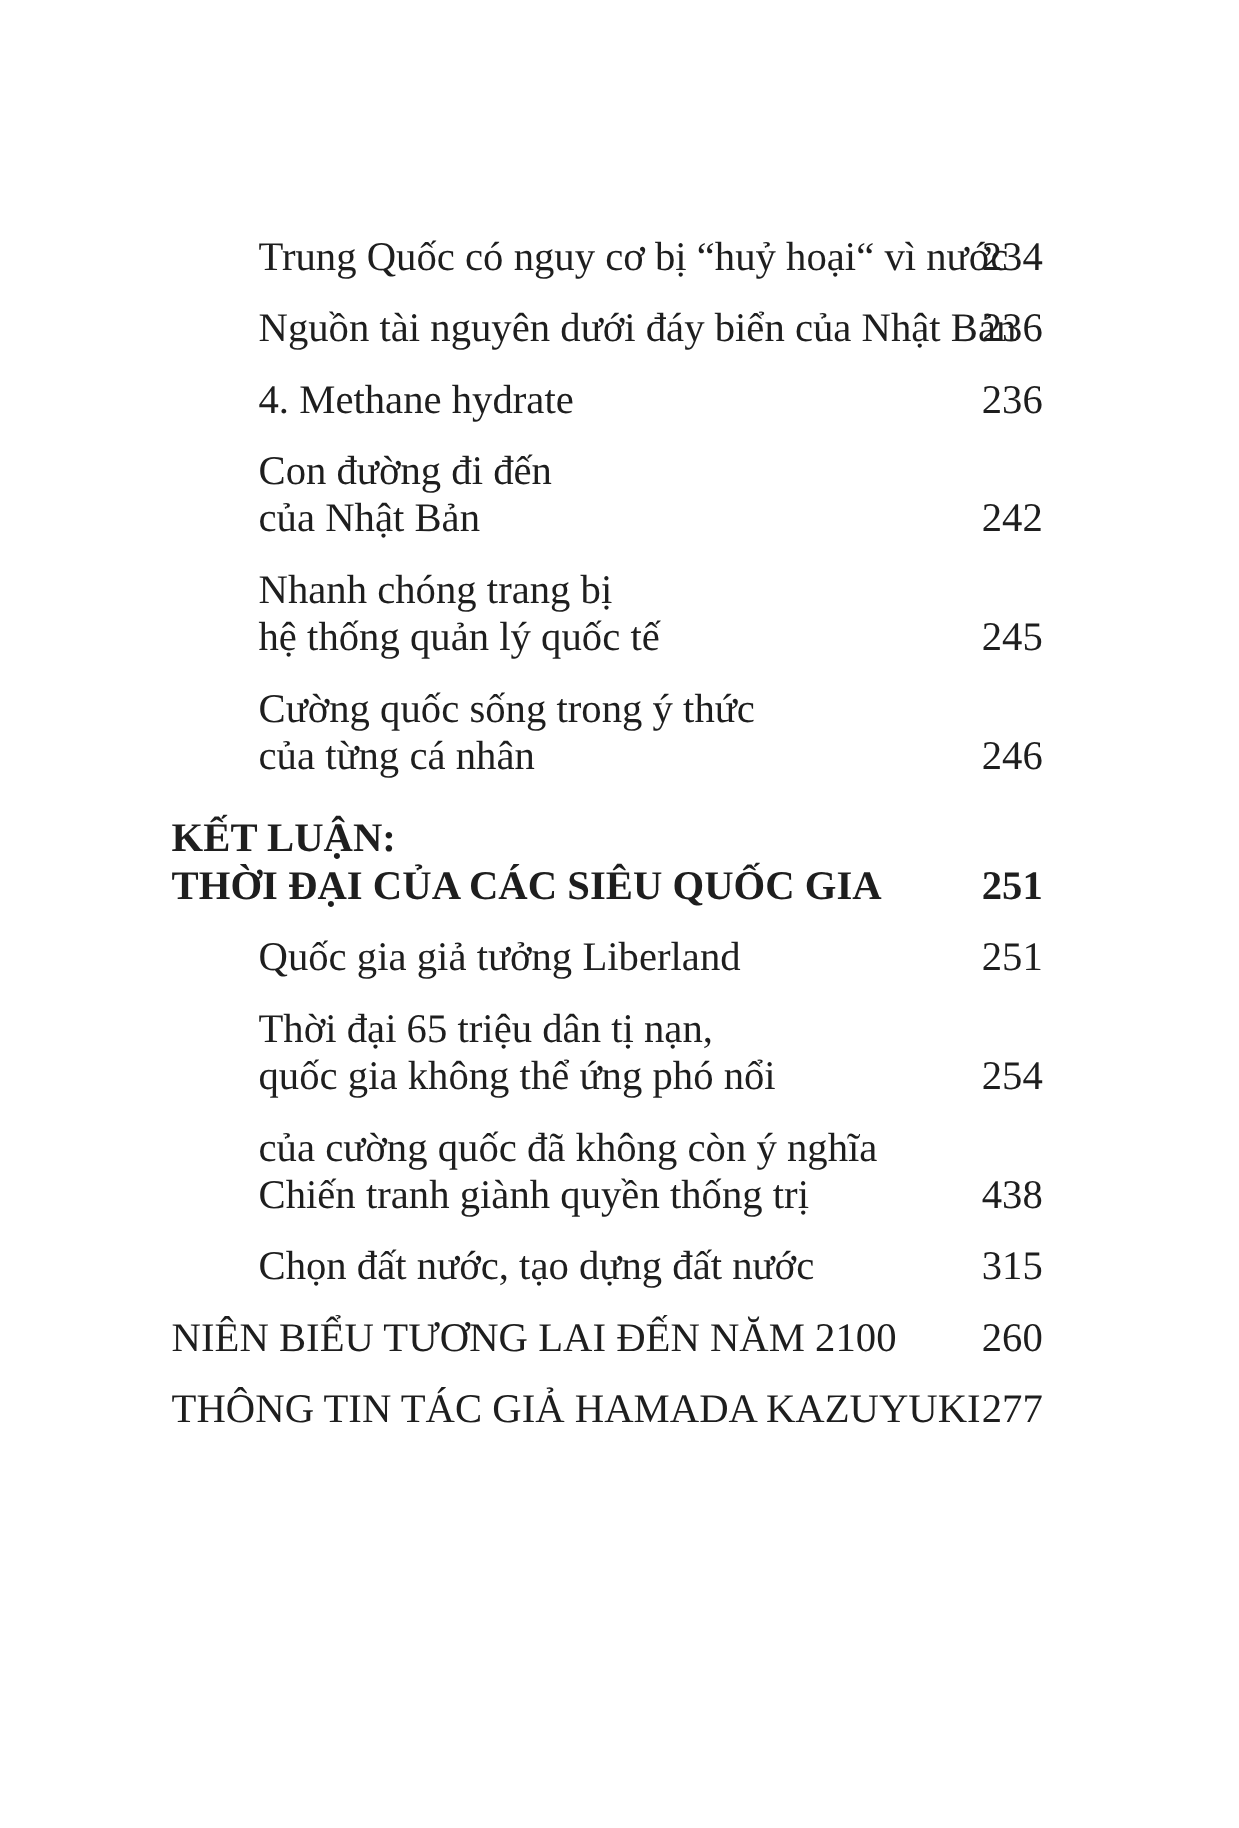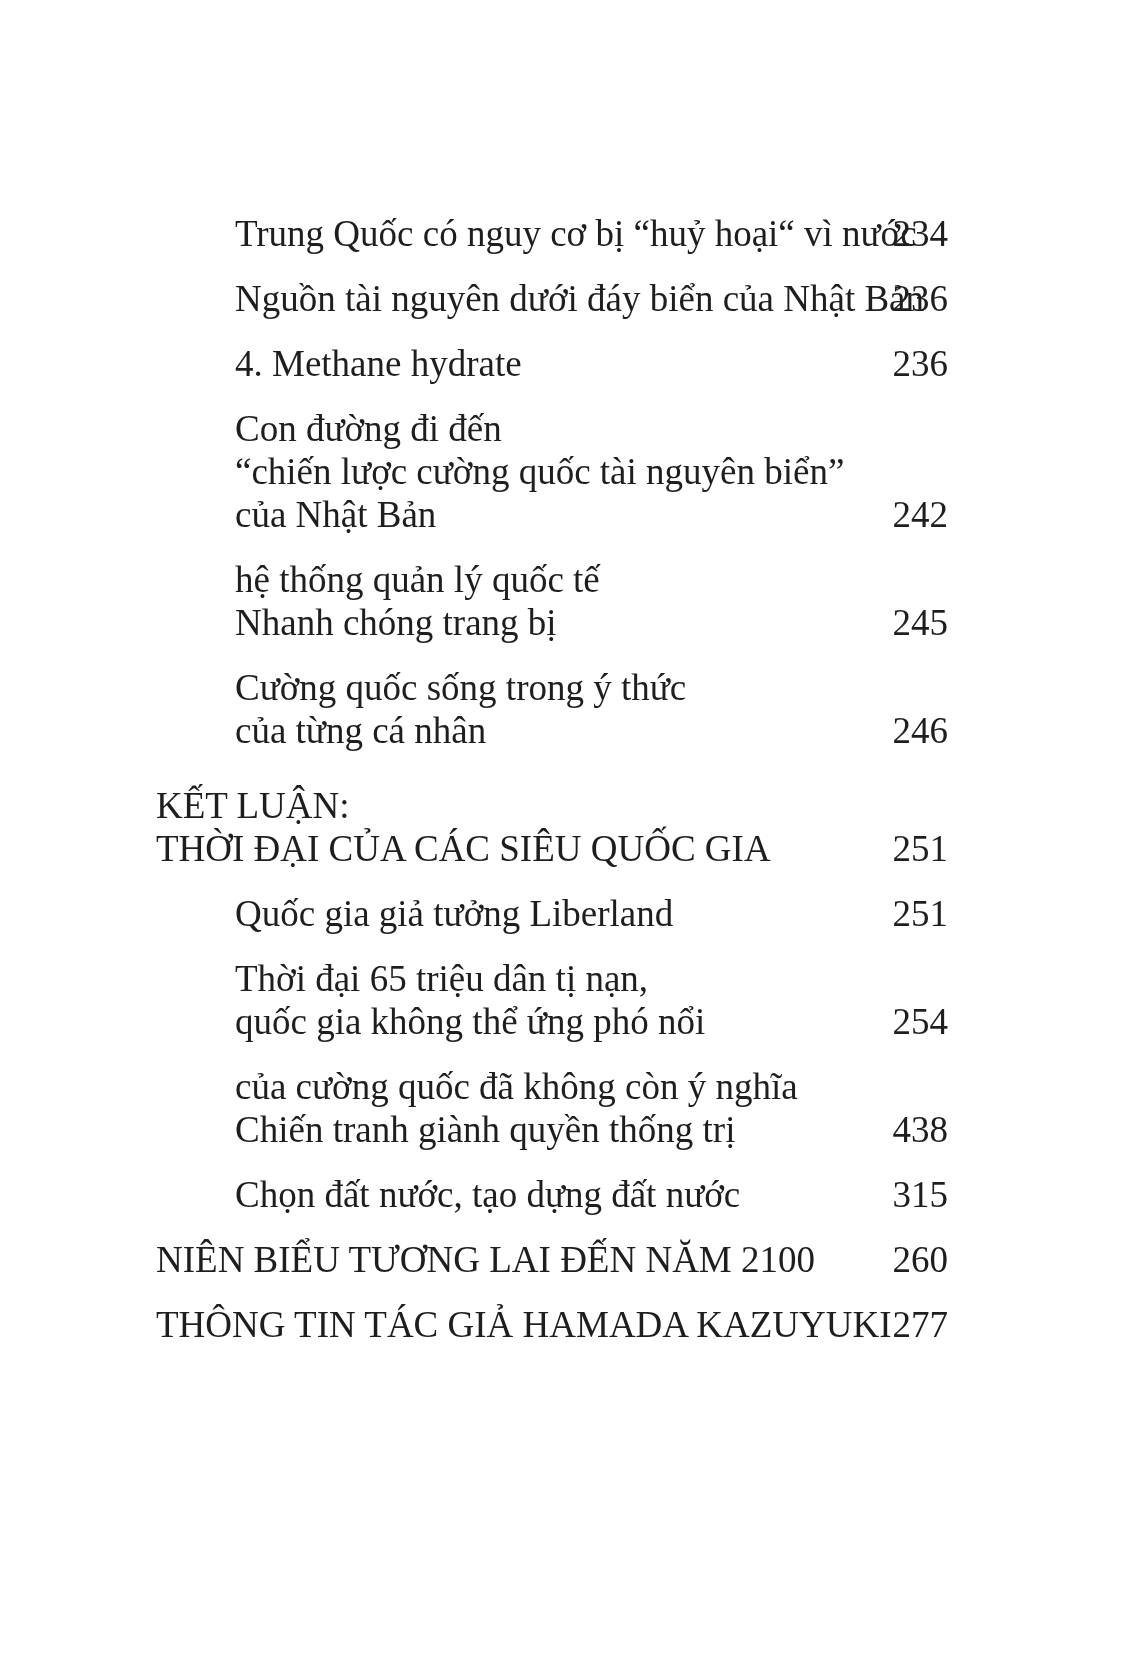--- a/index.html
+++ b/index.html
@@ -27,21 +27,21 @@
     line-height: 43px;
   }
   .toc-row .title {
     flex: 1 1 auto;
     min-width: 0;
   }
   .toc-row.entry .title {
     padding-left: 79px;
   }
   .toc-row.section-bold {
-    font-weight: normal;
+    font-weight: bold;
     margin-top: 32px;
   }
   .line {
     display: block;
     white-space: nowrap;
   }
   .pageno {
     flex: 0 0 auto;
     padding-left: 18px;
   }
@@ -70,30 +70,29 @@
       <div class="title">
         <span class="line">4. Methane hydrate</span>
       </div>
       <div class="pageno">236</div>
     </div>
 
 
     <div class="toc-row entry">
       <div class="title">
         <span class="line">Con đường đi đến</span>
-        <span class="line">“chiến lược cường quốc tài nguyên biển”</span>
         <span class="line">của Nhật Bản</span>
       </div>
       <div class="pageno">242</div>
     </div>
 
     <div class="toc-row entry">
       <div class="title">
+        <span class="line">Nhanh chóng trang bị</span>
         <span class="line">hệ thống quản lý quốc tế</span>
-        <span class="line">Nhanh chóng trang bị</span>
       </div>
       <div class="pageno">245</div>
     </div>
 
     <div class="toc-row entry">
       <div class="title">
         <span class="line">Cường quốc sống trong ý thức</span>
         <span class="line">của từng cá nhân</span>
       </div>
       <div class="pageno">246</div>

